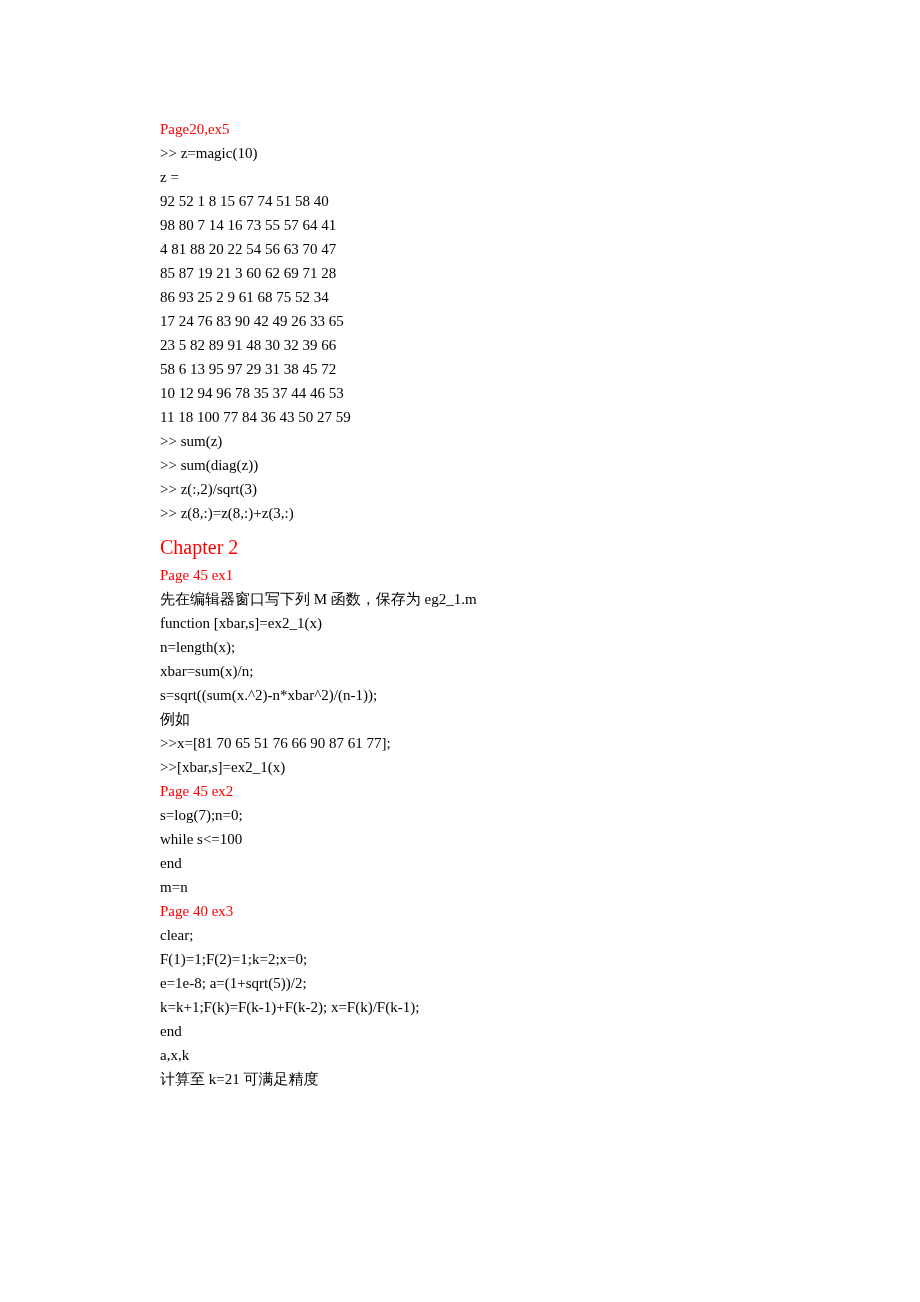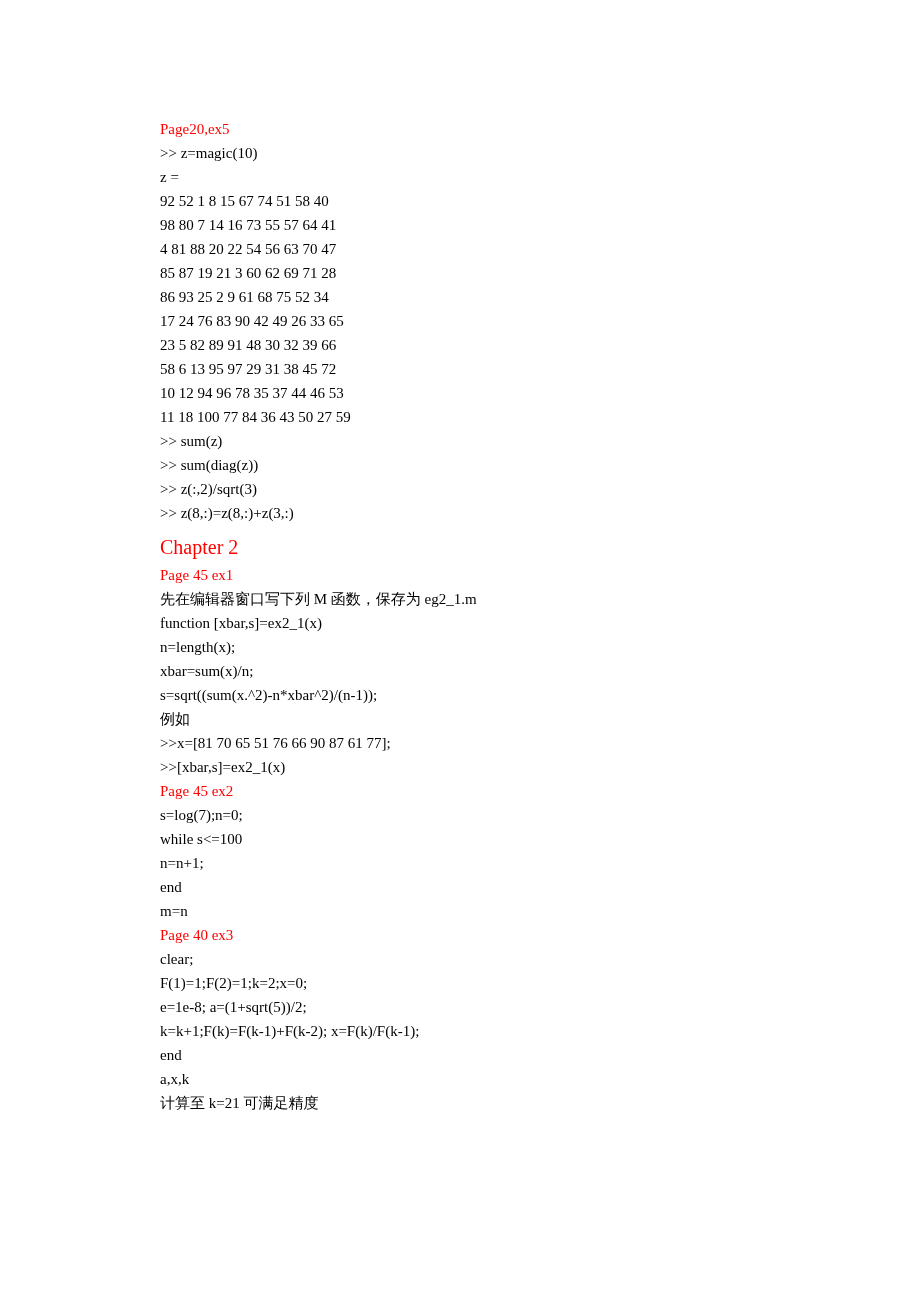--- a/index.html
+++ b/index.html
@@ -59,21 +59,20 @@
   <div class="line">n=length(x);</div>
   <div class="line">xbar=sum(x)/n;</div>
   <div class="line">s=sqrt((sum(x.^2)-n*xbar^2)/(n-1));</div>
   <div class="line">例如</div>
   <div class="line">&gt;&gt;x=[81 70 65 51 76 66 90 87 61 77];</div>
   <div class="line">&gt;&gt;[xbar,s]=ex2_1(x)</div>
 
   <div class="line red">Page 45 ex2</div>
   <div class="line">s=log(7);n=0;</div>
   <div class="line">while s&lt;=100</div>
-  <div class="line">n=n+1;</div>
   <div class="line">end</div>
   <div class="line">m=n</div>
 
   <div class="line red">Page 40 ex3</div>
   <div class="line">clear;</div>
   <div class="line">F(1)=1;F(2)=1;k=2;x=0;</div>
   <div class="line">e=1e-8; a=(1+sqrt(5))/2;</div>
   <div class="line">k=k+1;F(k)=F(k-1)+F(k-2); x=F(k)/F(k-1);</div>
   <div class="line">end</div>
   <div class="line">a,x,k</div>

